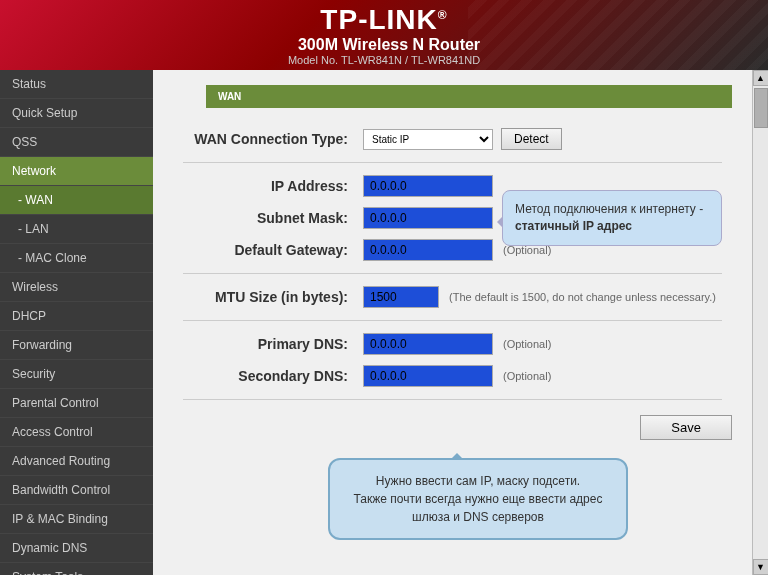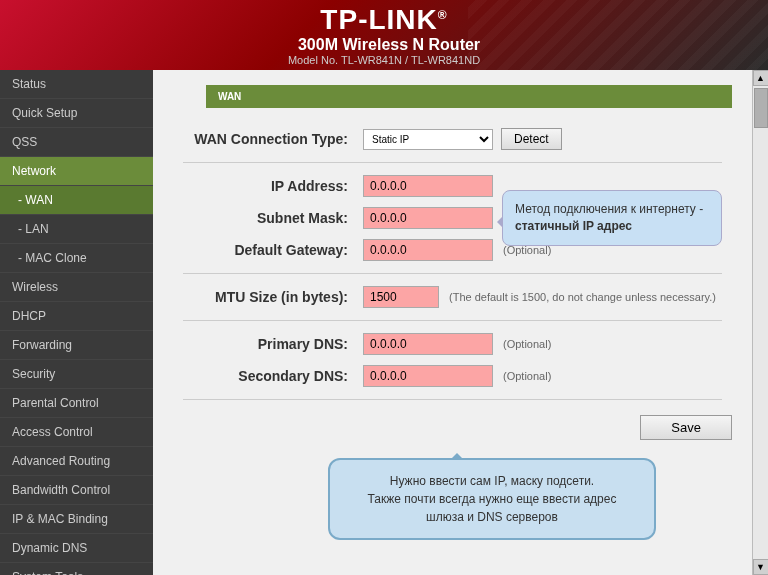--- a/index.html
+++ b/index.html
@@ -100,21 +100,21 @@
       font-weight: bold;
       font-size: 14px;
       color: #333;
       flex-shrink: 0;
     }
     .form-input {
       border: 1px solid #aaa;
       padding: 3px 6px;
       font-size: 12px;
       width: 130px;
-      background: #fca5a5;
+      background: #1d4ed8;
     }
     .form-hint {
       margin-left: 10px;
       color: #666;
       font-size: 11px;
     }
     .form-divider {
       border: none;
       border-top: 1px solid #ccc;
       margin: 12px 10px;
@@ -172,21 +172,21 @@
       border: 6px solid transparent;
       border-right-color: #aac;
     }
     .tooltip-bubble-top strong { font-weight: bold; }
 
     
     .tooltip-bubble-bottom {
       position: absolute;
       bottom: 35px;
       left: 175px;
-      width: 328px;
+      width: 300px;
       background: #c8dff0;
       border: 2px solid #7aaac8;
       border-radius: 12px;
       padding: 12px 16px;
       font-size: 12px;
       color: #333;
       line-height: 1.5;
       text-align: center;
     }
     .tooltip-bubble-bottom::before {

